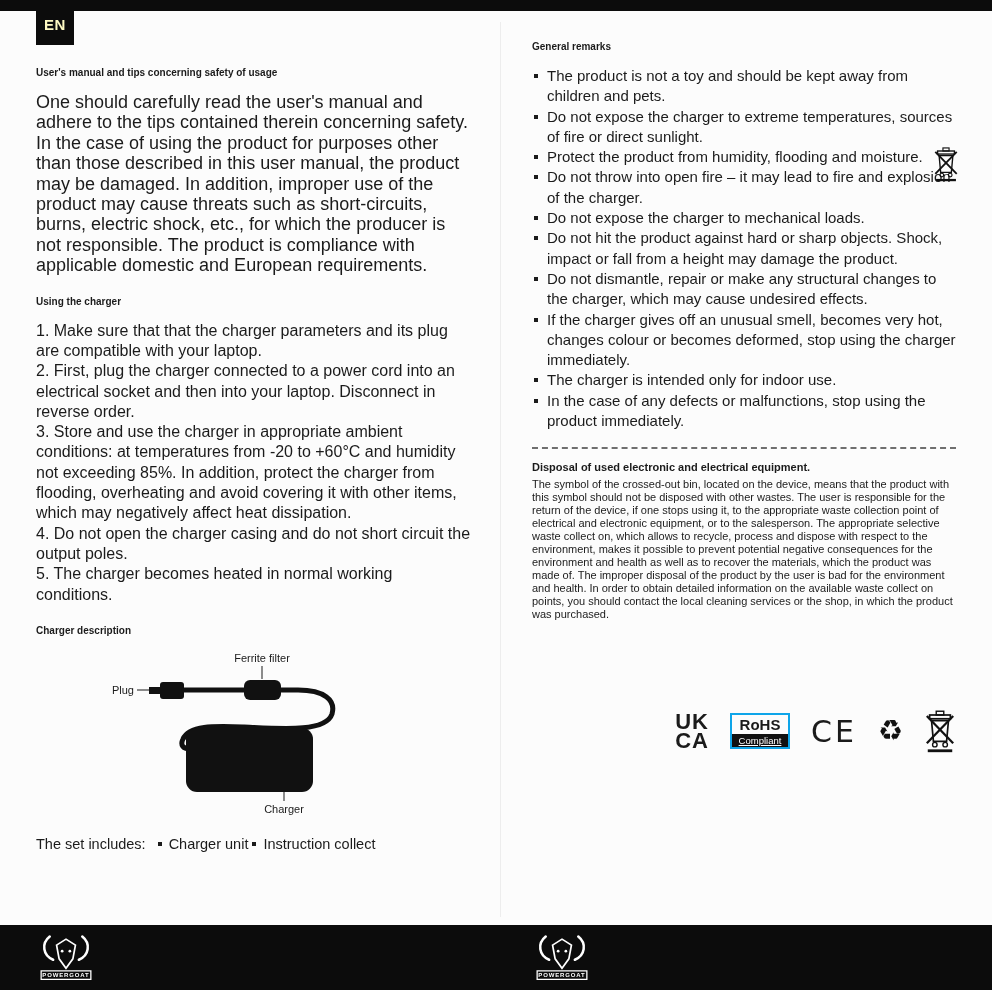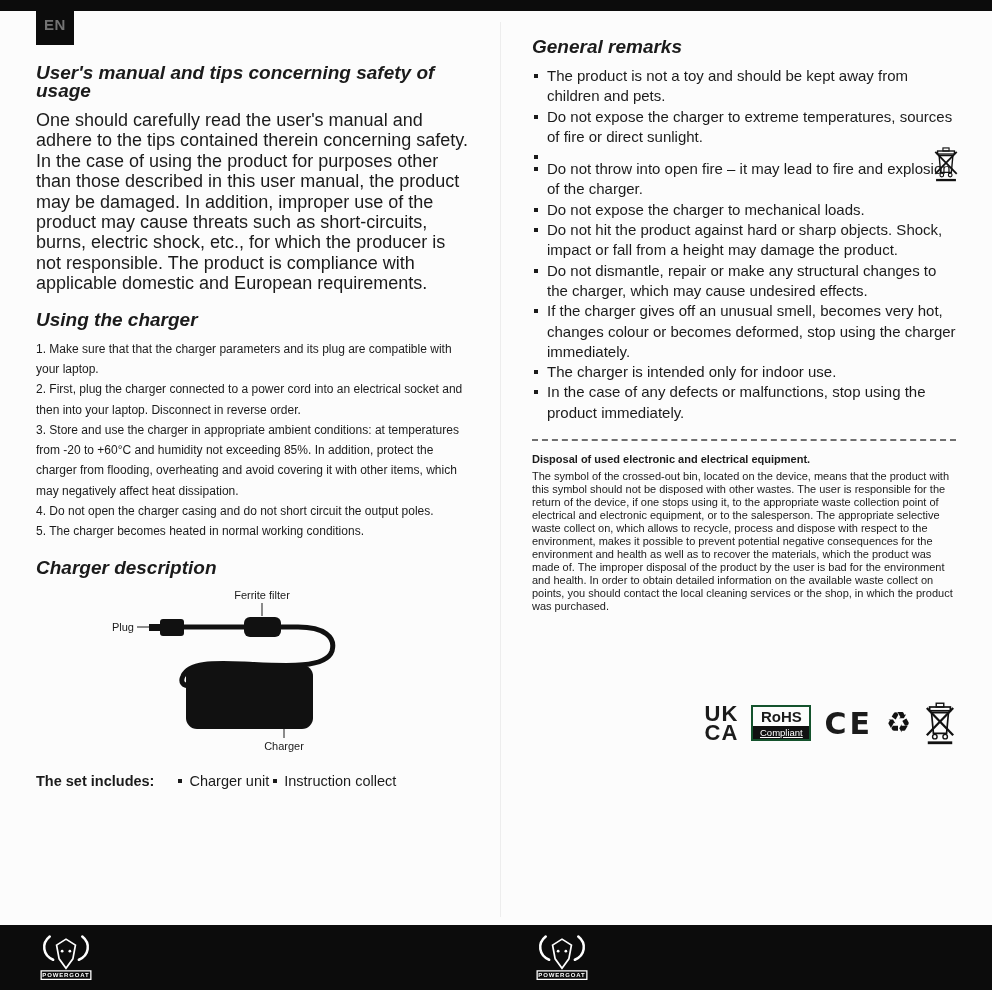--- a/index.html
+++ b/index.html
@@ -16,48 +16,48 @@
     overflow:hidden;
   }
   .top-bar {
     position:absolute; top:0; left:0;
     width:100%; height:11px;
     background:#0c0c0c;
   }
   .en-badge {
     position:absolute; top:4px; left:36px;
     width:38px; height:41px;
-    background:#0c0c0c; color:#737373;
+    background:#0c0c0c; color:#fef9c3;
     font-weight:bold; font-size:15px;
     display:flex; align-items:center; justify-content:center;
     letter-spacing:.5px;
   }
   .fold-line {
     position:absolute; top:22px; left:500px;
     width:1px; height:895px; background:#ededed;
   }
 
   
   .col-left  { position:absolute; left:36px;  top:64px; width:436px; }
   .col-right { position:absolute; left:532px; top:38px; width:424px; }
 
-  h2.sec { font-size:19px; font-weight:bold; line-height:18px;font-style:italic; }
+  h2.sec { font-size:10px; font-weight:bold; line-height:18px; }
   .body-text { font-size:18px; line-height:20.4px; margin-top:10px; }
   .mt { margin-top:17px; }
 
   .num-list { margin-top:10px; }
-  .num-item { font-size:12px; line-height:20.3px; }
+  .num-item { font-size:16px; line-height:20.3px; }
 
   
   .diagram { display:block; margin-top:8px; width:436px; height:172px; }
   .dlabel { font-size:11px; fill:#1b1b1b; font-family:"Liberation Sans",sans-serif; }
   .dline  { stroke:#1b1b1b; stroke-width:1; }
 
   .set-includes { margin-top:16px; font-size:14.5px; display:flex; align-items:center; flex-wrap:wrap; }
-  .set-includes .lbl { font-weight:bold; margin-right:20px; }
+  .set-includes .lbl { font-weight:normal; margin-right:8px; }
   .sq {
     display:inline-block; width:4px; height:4px;
     background:#1b1b1b; flex:0 0 auto;
   }
   .set-includes .sq { margin:0 7px 0 4px; }
 
   
   .bullets { margin-top:10px; }
   .bullet-item { display:flex; align-items:flex-start; }
   .bullet-item .sq { margin:8px 9px 0 2px; }
@@ -67,27 +67,27 @@
     margin-top:16px; height:0;
     border-top:2px dashed #6f6f6f;
   }
   .disposal-h { margin-top:12px; font-size:11px; font-weight:bold; }
   .disposal-b { margin-top:5px; font-size:11px; line-height:13px; }
 
   
   .marks {
     margin-top:88px;
     display:flex; justify-content:flex-end; align-items:center;
-    gap:13px;
+    gap:21px;
   }
   .ukca { font-weight:800; font-size:22px; line-height:19px; letter-spacing:1px; }
-  .rohs { border:2px solid #14532d; width:60px; text-align:center; }
+  .rohs { border:2px solid #0ea5e9; width:60px; text-align:center; }
   .rohs-top { font-weight:bold; font-size:15px; line-height:18px; padding:1px 0 0; }
   .rohs-bottom { background:#111; color:#fff; font-size:9.5px; line-height:13px;text-decoration:underline; }
-  .ce { font-size:30px; letter-spacing:3px; font-weight:700; font-family:"DejaVu Sans",sans-serif; }
+  .ce { font-size:30px; letter-spacing:3px; font-weight:400; font-family:"DejaVu Sans",sans-serif; }
   .recycle { font-size:28px; line-height:30px; font-family:"DejaVu Sans",sans-serif; color:#111; }
 
   
   .weee-top { position:absolute; left:933px; top:146px; }
 
   
   .footer-bar {
     position:absolute; left:0; bottom:0;
     width:100%; height:65px;
     background:#0c0c0c;
@@ -159,20 +159,21 @@
       <div class="bullet-item">
         <span class="sq"></span>
         <span class="bt">The product is not a toy and should be kept away from children and pets.</span>
       </div>
       <div class="bullet-item">
         <span class="sq"></span>
         <span class="bt">Do not expose the charger to extreme temperatures, sources of fire or direct sunlight.</span>
       </div>
       <div class="bullet-item">
         <span class="sq"></span>
+        <span class="bt">Protect the product from humidity, flooding and moisture.</span>
       </div>
       <div class="bullet-item">
         <span class="sq"></span>
         <span class="bt">Do not throw into open fire – it may lead to fire and explosion of the charger.</span>
       </div>
       <div class="bullet-item">
         <span class="sq"></span>
         <span class="bt">Do not expose the charger to mechanical loads.</span>
       </div>
       <div class="bullet-item">

